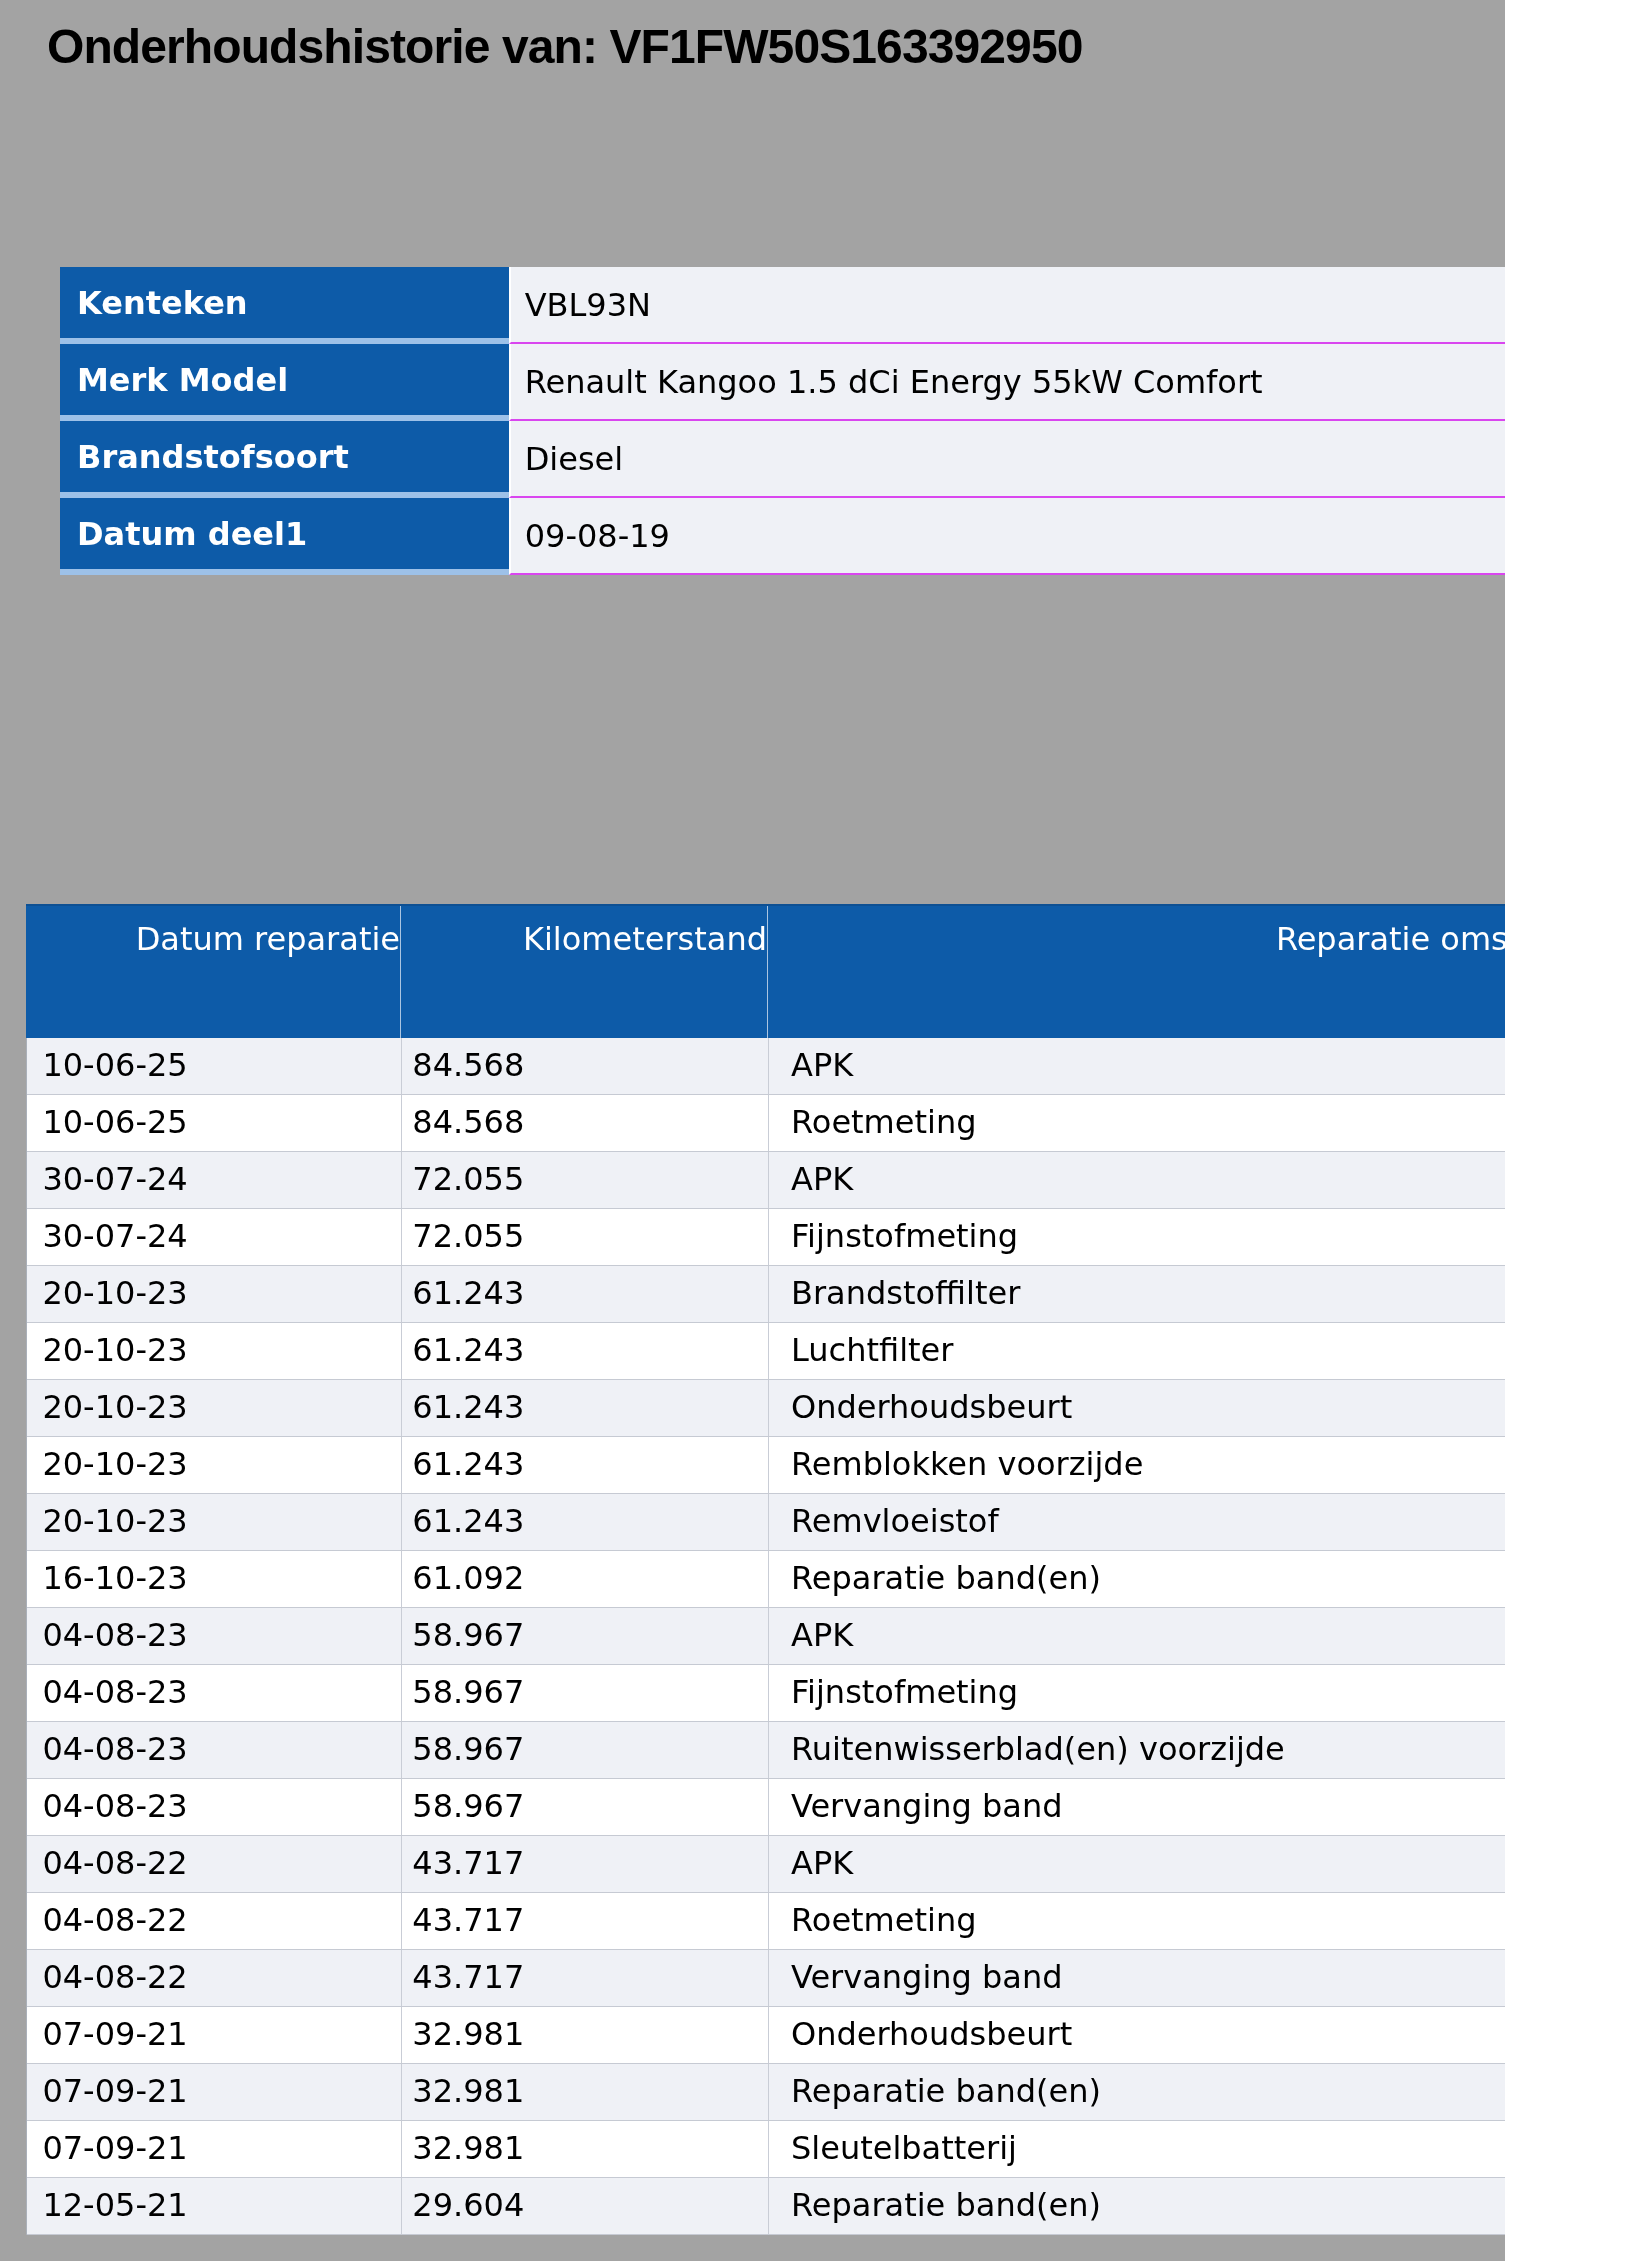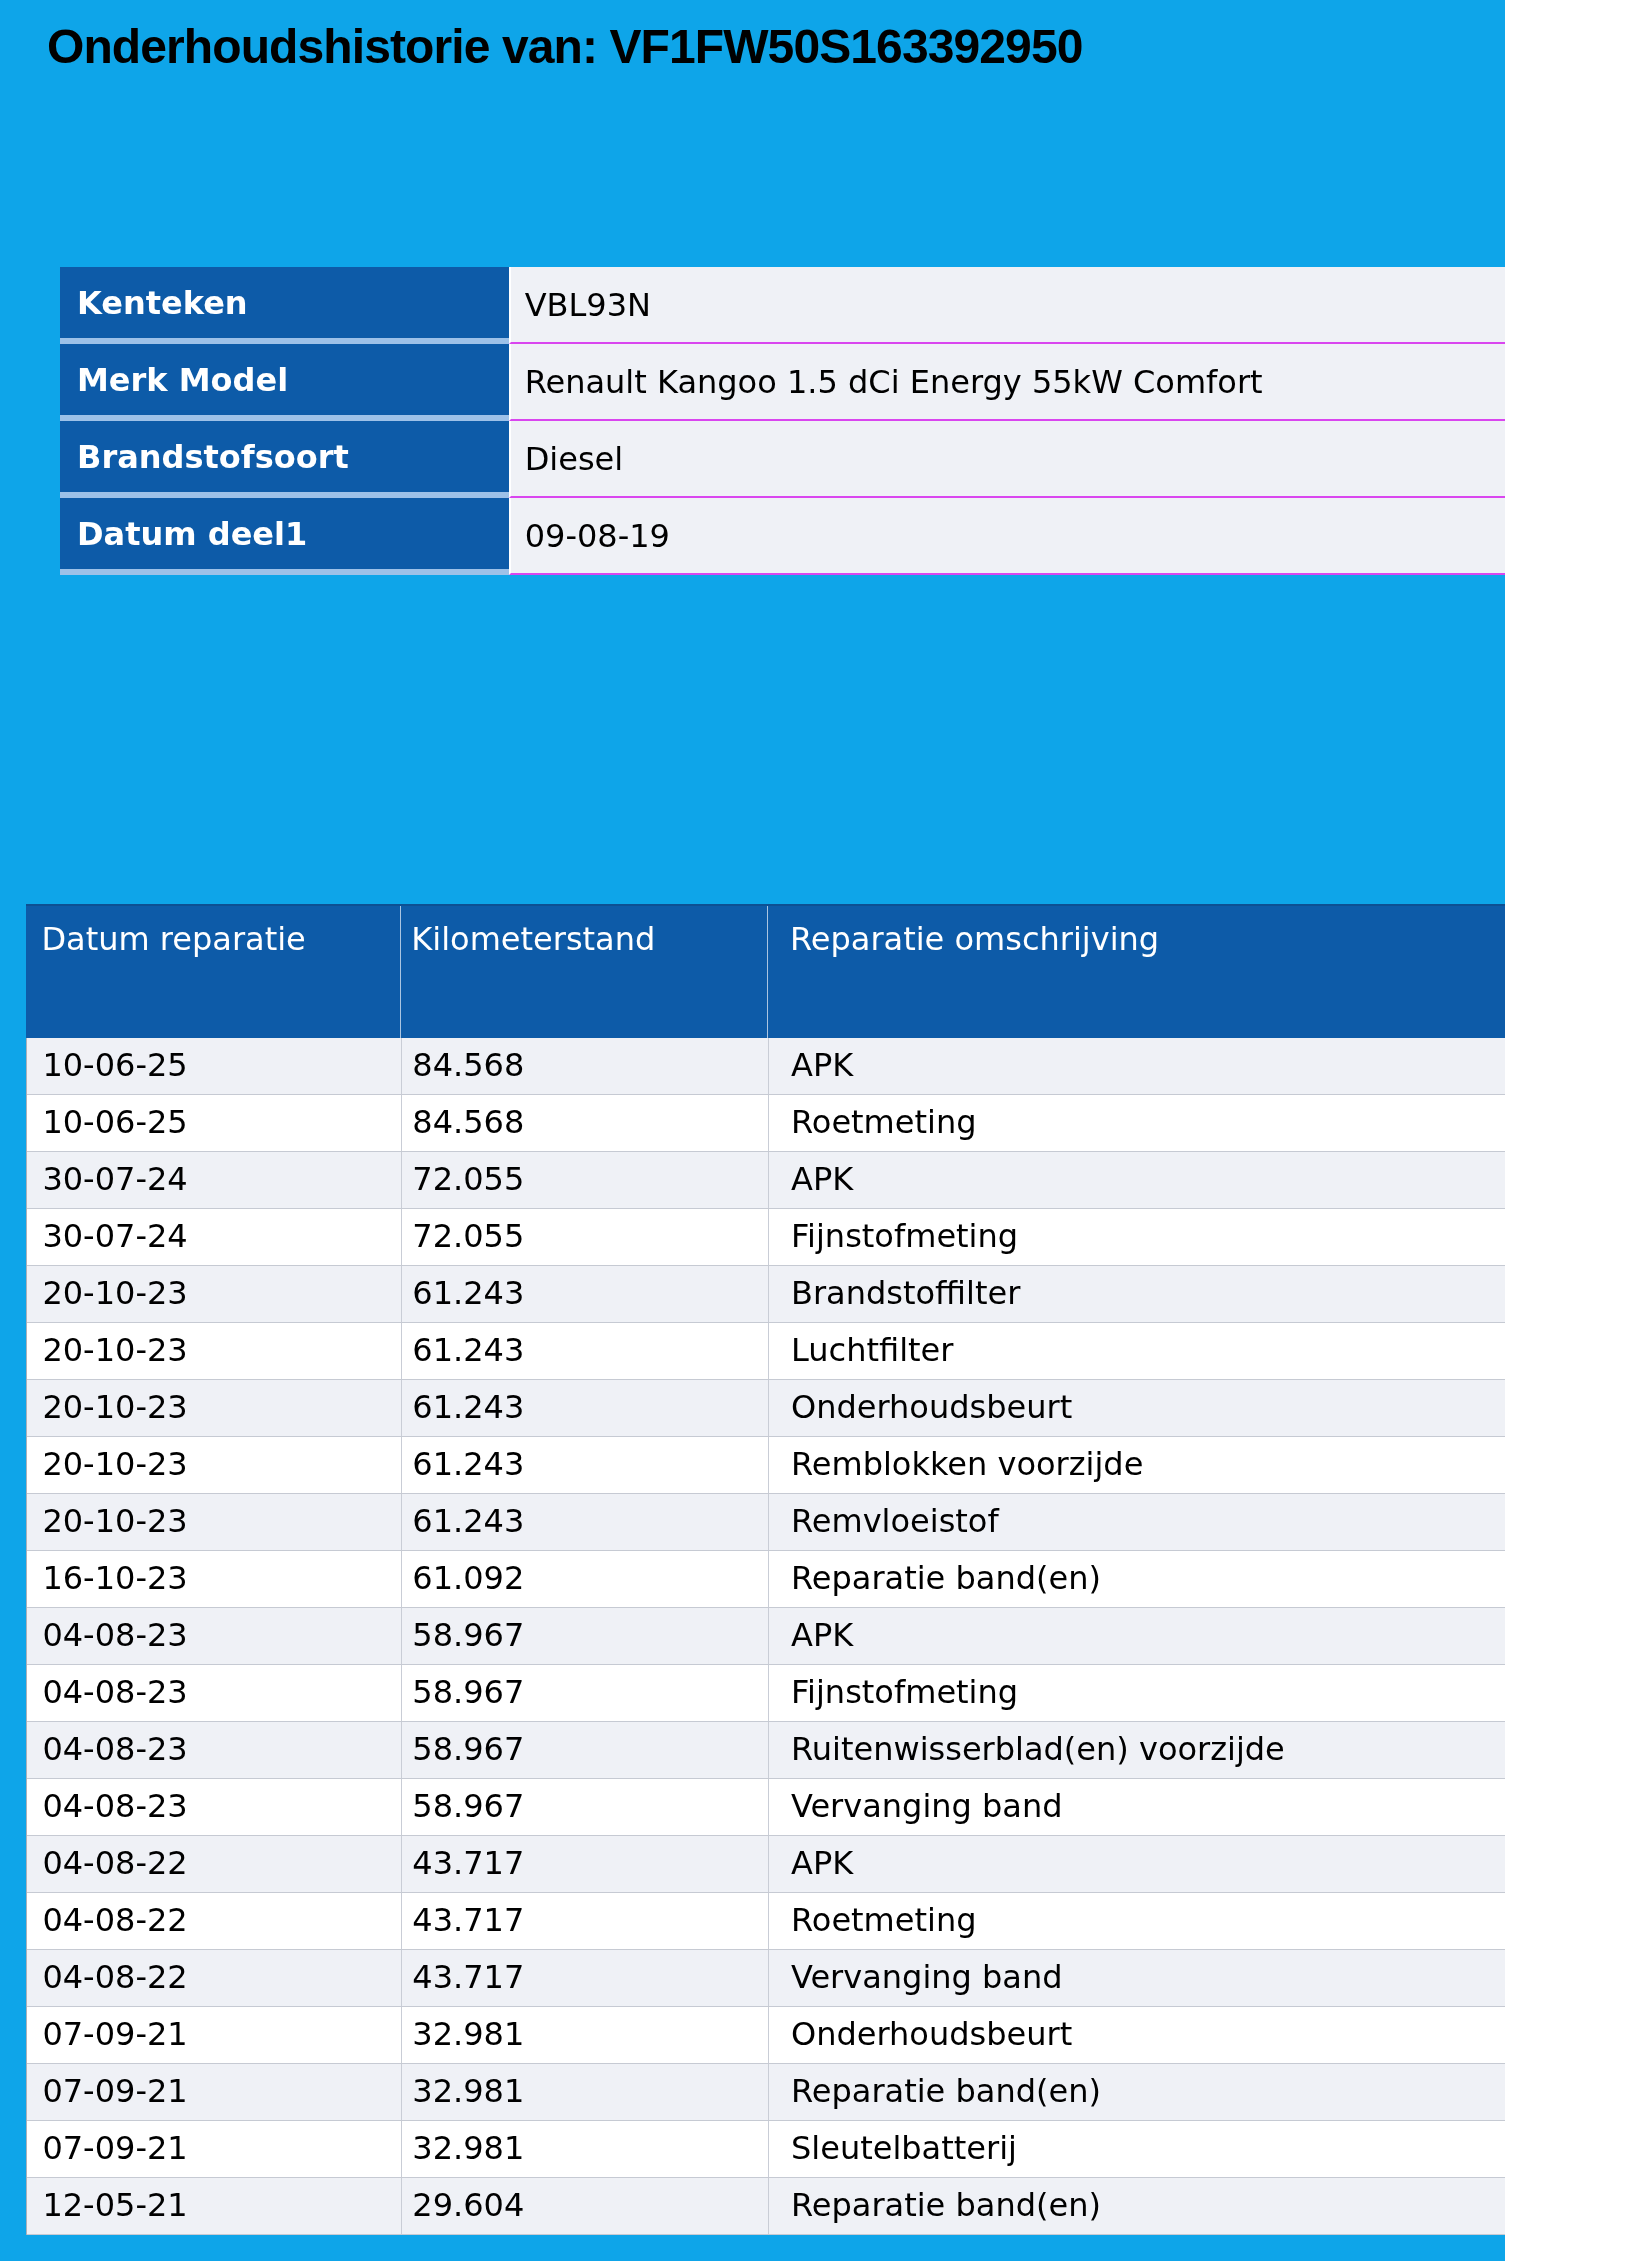--- a/index.html
+++ b/index.html
@@ -4,21 +4,21 @@
 <style>
   html, body {
     margin: 0;
     padding: 0;
     background: #ffffff;
   }
   .page {
     position: relative;
     width: 1505px;
     height: 2261px;
-    background: #0ea5e9;
+    background: #a3a3a3;
     font-family: "DejaVu Sans", sans-serif;
     color: #000000;
     overflow: hidden;
   }
   .page-title {
     position: absolute;
     left: 47px;
     top: 19px;
     margin: 0;
     font-family: "Liberation Sans", sans-serif;
@@ -84,20 +84,21 @@
     box-sizing: border-box;
     background: #0d5ba8;
     border-top: 2.6px solid #0d5093;
   }
   .hh-cell {
     box-sizing: border-box;
     color: #ffffff;
     font-size: 32px;
     padding-top: 13.7px;
     white-space: nowrap;
+    text-align: right;
   }
   .col-date { width: 374px; padding-left: 15.4px; }
   .col-km   { width: 367px; padding-left: 10.3px; }
   .col-desc { flex: 1;      padding-left: 22px; }
   .hh-cell.col-km, .hh-cell.col-desc {
     border-left: 1.7px solid rgba(255,255,255,0.65);
   }
   .history-body {
     border-left: 0.9px solid #aab0b9;
   }

